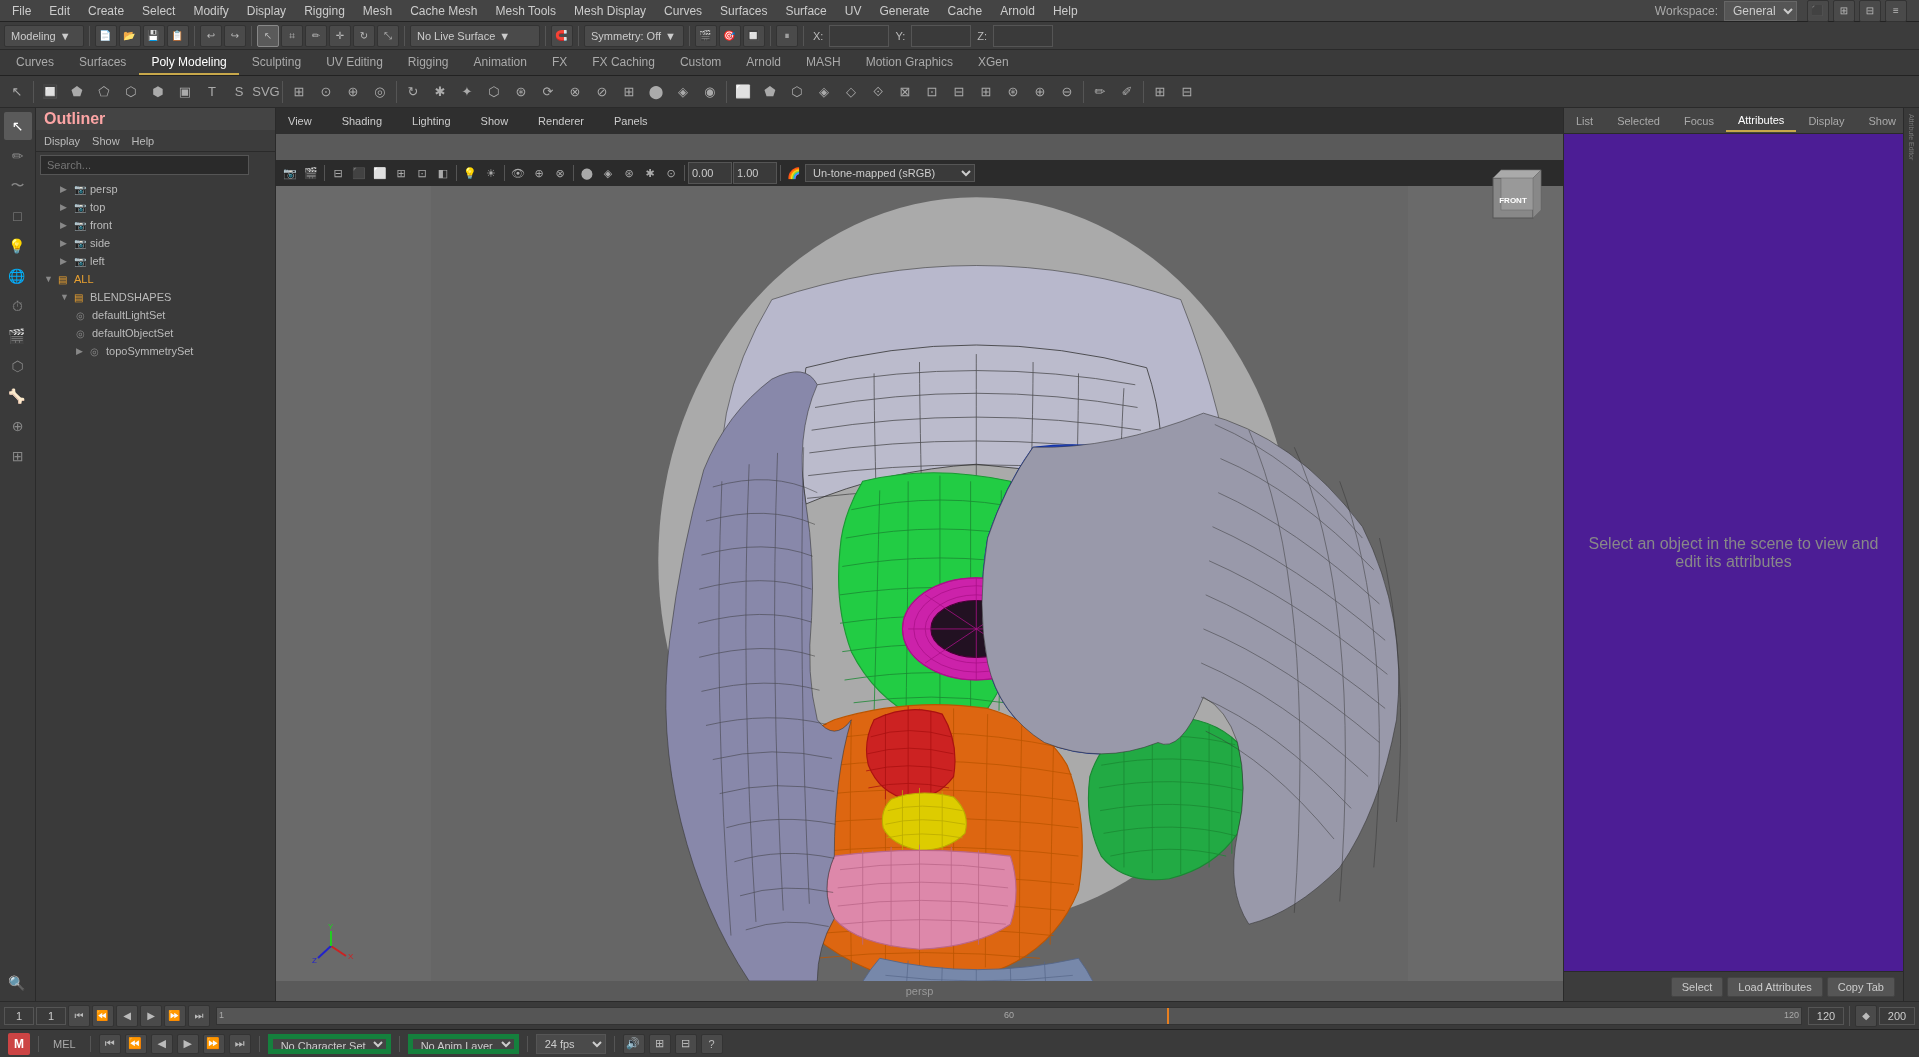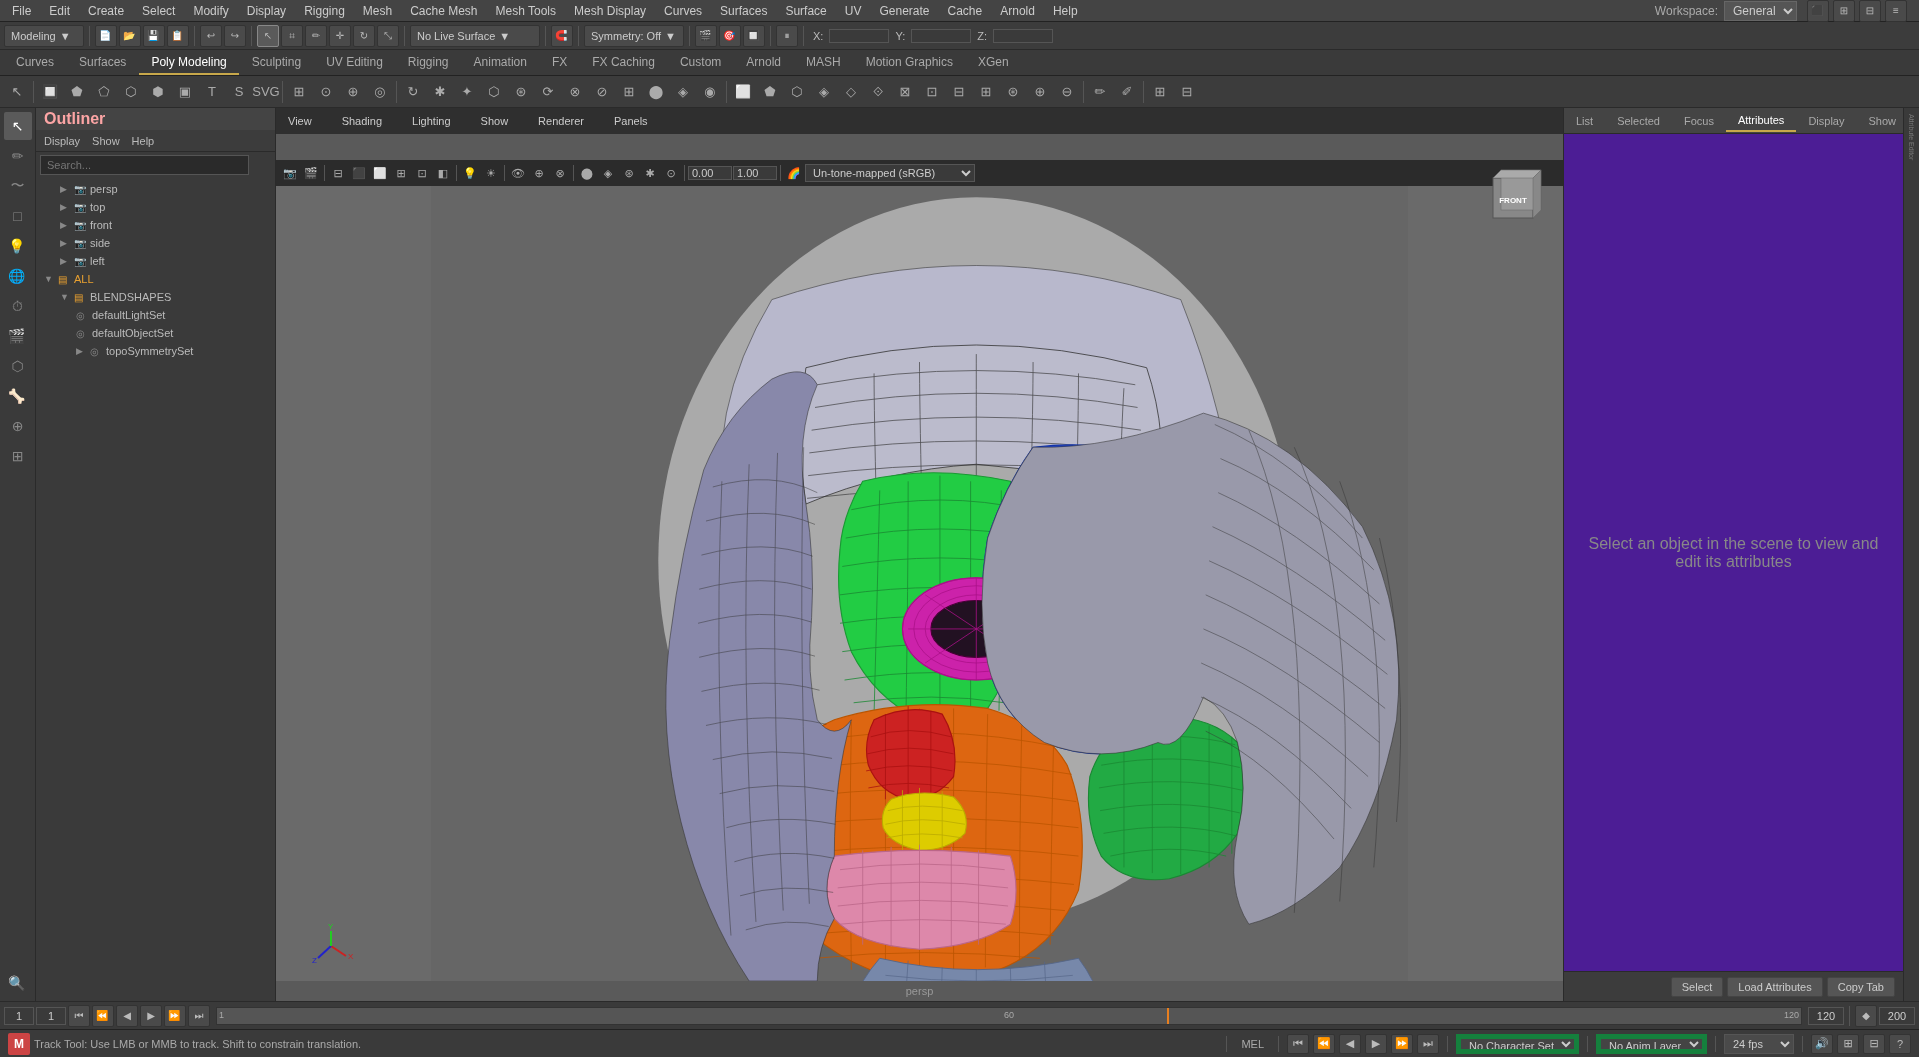--- a/index.html
+++ b/index.html
@@ -492,21 +492,21 @@
       cursor: pointer;
       border-radius: 2px;
     }
     .vpi-sep { width: 1px; height: 16px; background: #555; margin: 0 2px; }
     .vpi-field {
       background: #3a3a3a;
       border: 1px solid #555;
       color: #ccc;
       font-size: 11px;
       width: 44px;
-      height: 14px;
+      height: 22px;
       padding: 0 3px;
     }
     .vpi-dropdown {
       background: #3a3a3a;
       border: 1px solid #555;
       color: #ccc;
       font-size: 11px;
       height: 18px;
       padding: 0 3px;
       min-width: 170px;
@@ -1127,21 +1127,20 @@
   </div>
   <input type="text" class="tl-field" value="120" style="width: 36px;">
   <div class="tb-separator"></div>
   <div class="tl-btn">◆</div>
   <input type="text" class="tl-field" value="200" style="width: 36px;">
 </div>
 
 <div id="status-bar">
 
   <div style="width:22px;height:22px;background:#cc4444;display:flex;align-items:center;justify-content:center;font-size:12px;font-weight:bold;color:white;border-radius:2px;cursor:pointer;">M</div>
-  <span style="flex:1;font-size:11px;color:#aaa;">Track Tool: Use LMB or MMB to track. Shift to constrain translation.</span>
   <div class="status-separator"></div>
   <span style="font-size:11px;color:#aaa;padding:0 6px;">MEL</span>
   <div class="status-separator"></div>
 
   <div class="status-btn">⏮</div>
   <div class="status-btn">⏪</div>
   <div class="status-btn">◀</div>
   <div class="status-btn">▶</div>
   <div class="status-btn">⏩</div>
   <div class="status-btn">⏭</div>

